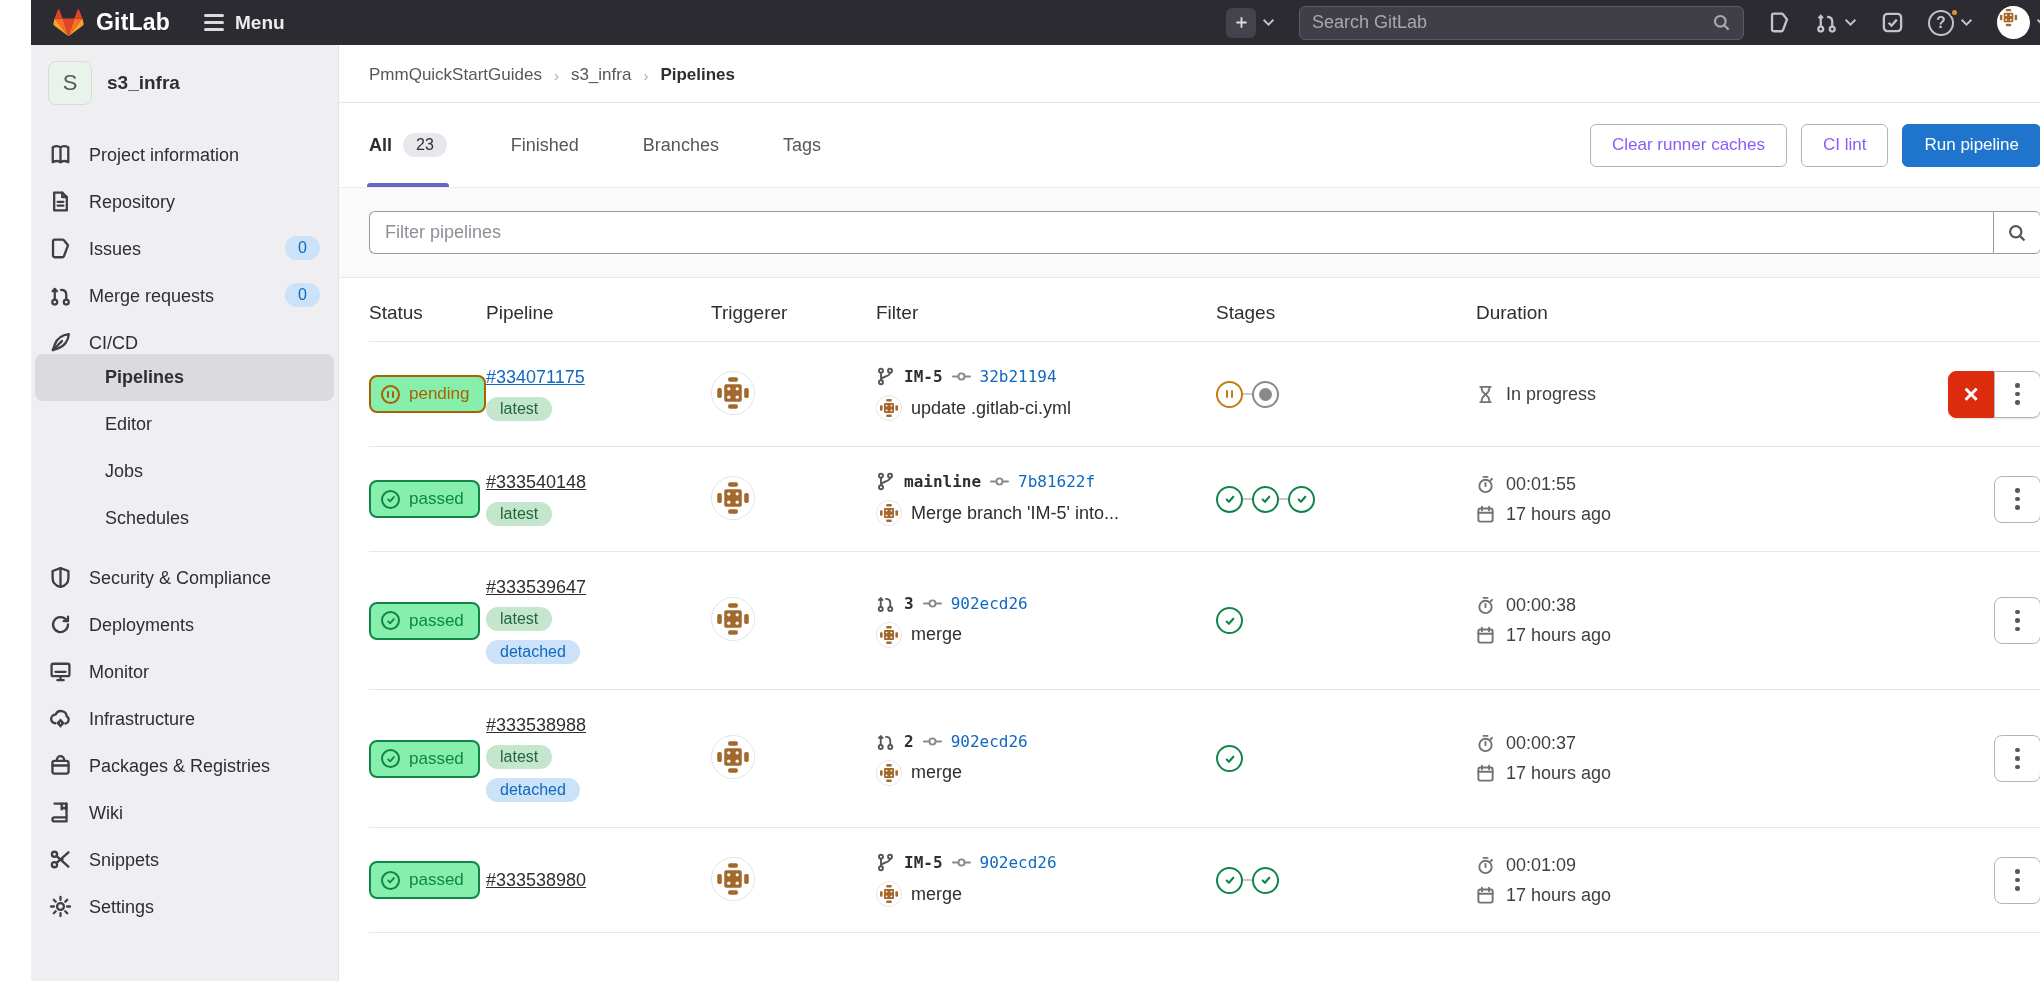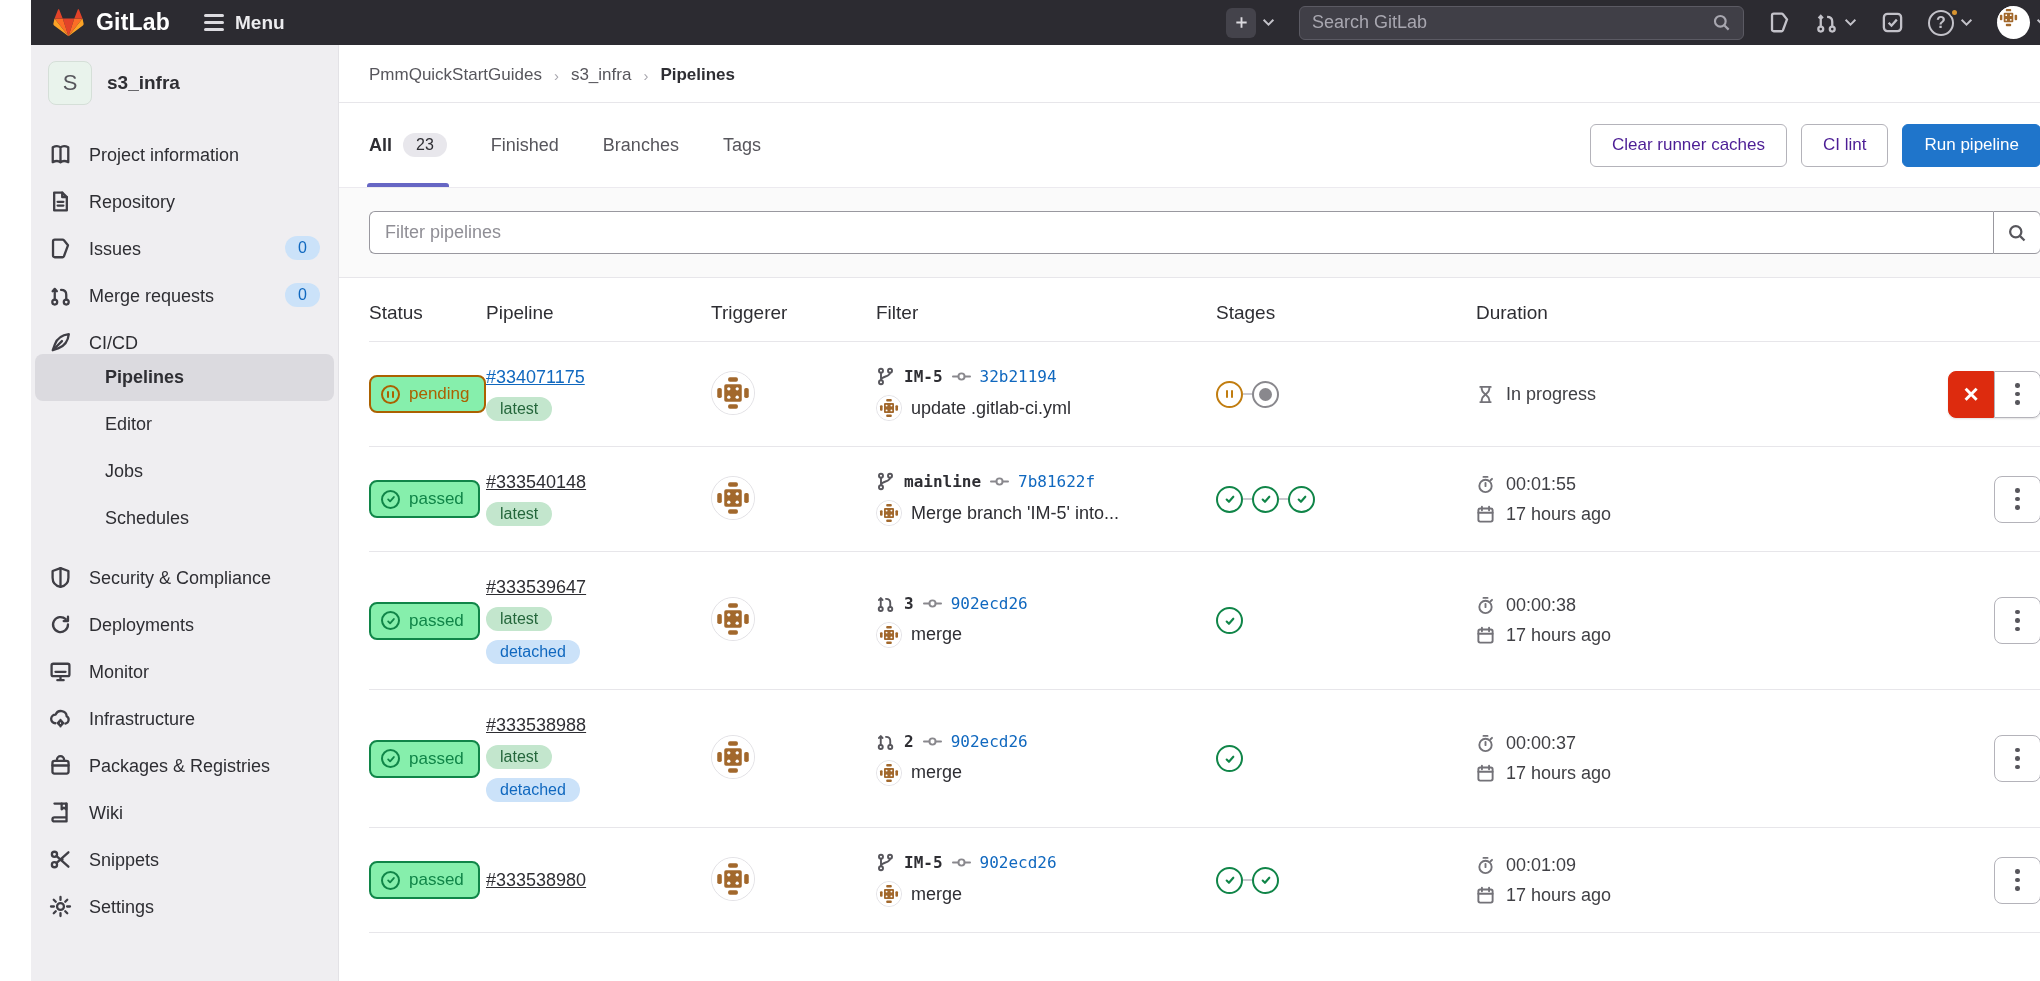--- a/index.html
+++ b/index.html
@@ -44,27 +44,27 @@
   .sub-item.active { background:var(--sidebar-active-bg,#dbdadf); font-weight:700; border-radius:8px; margin:0 4px; padding-left:70px; }
 
   
   .main { flex:1; display:flex; flex-direction:column; min-width:0; background:#fff; }
   .breadcrumb { display:flex; align-items:center; gap:12px; padding:20px 30px 17px; font-size:17px; color:#57565c; border-bottom:1px solid #e7e6ea; }
   .breadcrumb a { color:#57565c; text-decoration:none; cursor:pointer; }
   .breadcrumb .sep { color:#a8a7ae; font-size:15px; }
   .breadcrumb .current { color:#2e2e33; font-weight:700; }
 
   .tabs-row { display:flex; align-items:center; padding:0 30px; height:84px; }
-  .tabs { display:flex; gap:44px; height:100%; }
+  .tabs { display:flex; gap:64px; height:100%; }
   .tab { display:flex; align-items:center; gap:11px; font-size:18px; color:#57565c; position:relative; cursor:pointer; text-decoration:none; }
   .tab.active { color:#2e2e33; font-weight:700; }
   .tab.active::after { content:""; position:absolute; left:-2px; right:-2px; bottom:0; height:4px; background:var(--tab-indicator,#6666c4); border-radius:3px 3px 0 0; }
   .tab-count { background:#e8e7ec; color:#2e2e33; font-weight:400; font-size:16px; padding:3px 13px; border-radius:14px; }
   .header-actions { margin-left:auto; display:flex; gap:14px; }
-  .btn { height:43px; padding:0 21px; border:1px solid #b4b3ba; border-radius:6px; background:#fff; color:#4c1d95; font-size:17px; font-family:"Liberation Sans",sans-serif; cursor:pointer; }
+  .btn { height:43px; padding:0 21px; border:1px solid #b4b3ba; border-radius:6px; background:#fff; color:#8b5cf6; font-size:17px; font-family:"Liberation Sans",sans-serif; cursor:pointer; }
   .btn-primary { background:var(--accent-blue,#1f75cb); border-color:var(--accent-blue,#1f75cb); color:#fff; }
 
   .filter-section { background:#fafafa; border-top:1px solid #eceaef; border-bottom:1px solid #e7e6ea; padding:23px 30px; }
   .filter-box { display:flex; }
   .filter-box input { flex:1; height:43px; border:1px solid #99989f; border-right:none; border-radius:6px 0 0 6px; background:#fff; padding:0 15px; font-size:18px; font-family:"Liberation Sans",sans-serif; color:#2e2e33; outline:none; }
   .filter-box input::placeholder { color:#8f8e95; }
   .filter-search-btn { width:48px; height:43px; border:1px solid #99989f; border-radius:0 6px 6px 0; background:#fff; display:flex; align-items:center; justify-content:center; color:#57565c; cursor:pointer; }
   .filter-search-btn svg { width:20px; height:20px; }
 
   .table { padding:0 30px; flex:1; overflow:hidden; }

